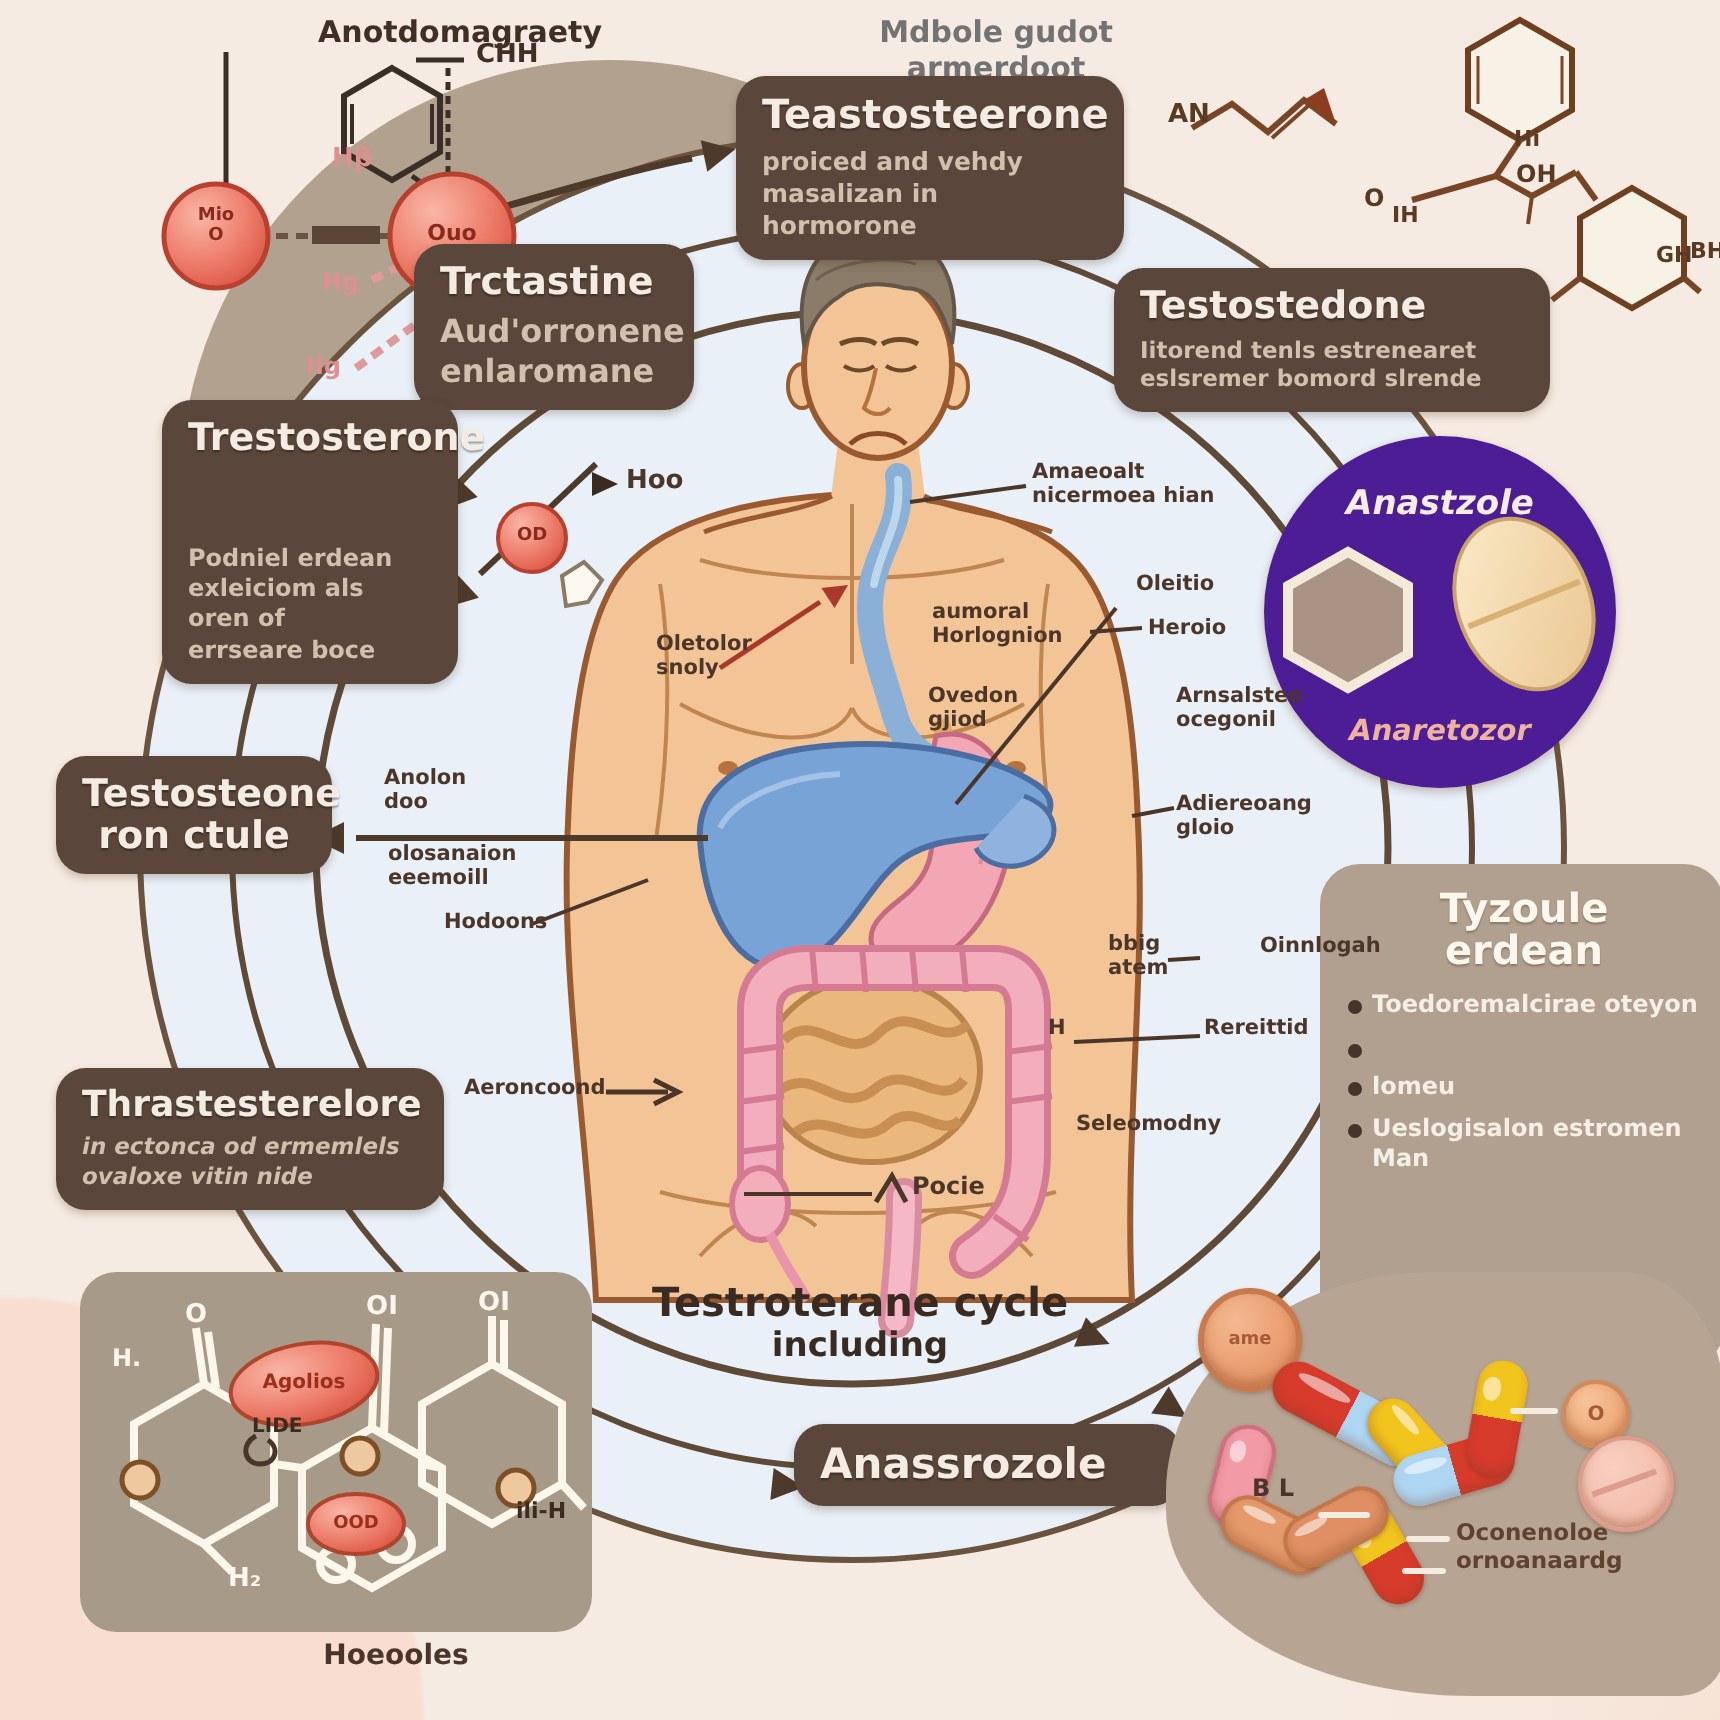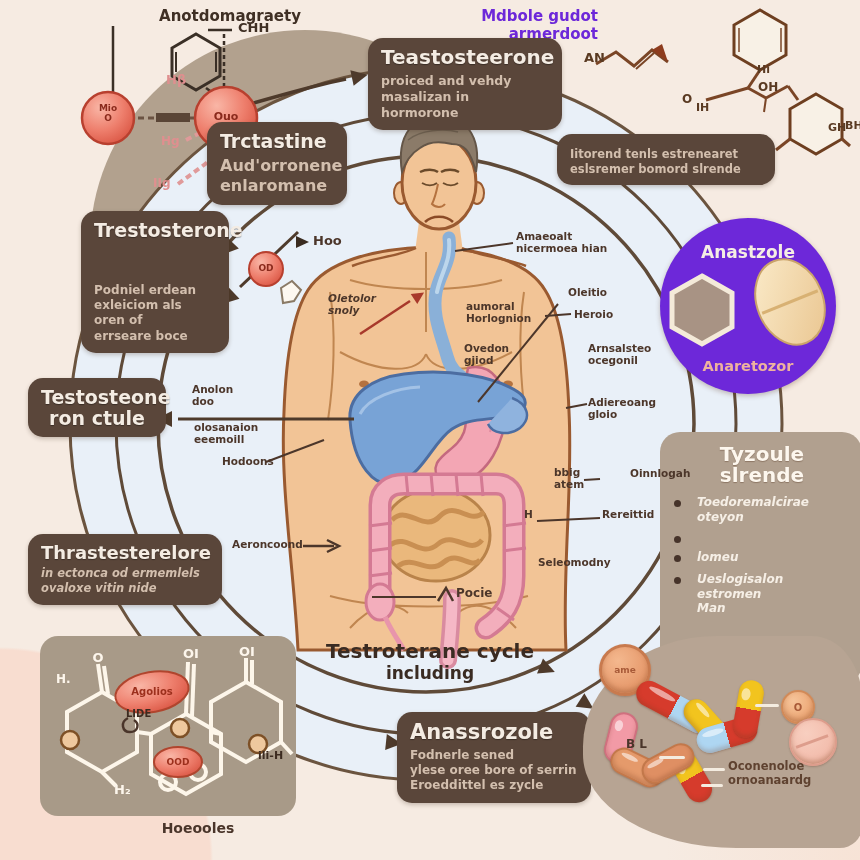--- a/index.html
+++ b/index.html
@@ -17,25 +17,25 @@
   .box .t{color:#f4ece3;font-weight:bold;font-size:19px;line-height:1.08;white-space:pre-line;text-shadow:0 1px 1px rgba(0,0,0,.35);}
   .box .b{color:#d3bfae;font-weight:bold;font-size:12.5px;line-height:1.28;margin-top:4px;white-space:pre-line;}
   .lbl{position:absolute;color:#4c362a;font-weight:bold;font-size:10.5px;line-height:1.18;white-space:pre-line;}
   .pink{color:#df8f8f;}
   .white{color:#fdf6ec;}
   .ctr{text-align:center;}
   
   .panel{position:absolute;left:660px;top:432px;width:202px;height:252px;background:#b1a08f;border-radius:20px;box-sizing:border-box;padding:12px 12px 8px 14px;}
   .panel .pt{color:#fdf7ee;font-weight:bold;font-size:20px;line-height:1.05;text-align:center;white-space:pre-line;text-shadow:0 1px 1px rgba(90,60,40,.4);}
   .panel ul{list-style:none;margin:9px 0 0 0;padding:0;}
-  .panel li{display:flex;gap:16px;margin-bottom:7px;font-style:italic;}
+  .panel li{display:flex;gap:5px;margin-bottom:7px;}
   .panel li .dot{flex:0 0 auto;width:7px;height:7px;border-radius:50%;background:#46332a;margin-top:5px;}
   .panel li .bt{color:#f6efe6;font-weight:bold;font-size:12px;line-height:1.22;white-space:pre-line;}
   
-  .badge{position:absolute;left:660px;top:218px;width:176px;height:176px;border-radius:50%;background:#6d28d9;box-shadow:0 2px 5px rgba(90,50,30,.3);}
+  .badge{position:absolute;left:632px;top:218px;width:176px;height:176px;border-radius:50%;background:#4c1d95;box-shadow:0 2px 5px rgba(90,50,30,.3);font-style:italic;}
   
   .molcard{position:absolute;left:40px;top:636px;width:256px;height:180px;background:#a89a88;border-radius:18px;}
   
   .blob{position:absolute;left:583px;top:636px;width:279px;height:212px;background:#b7a493;border-radius:48% 18% 8% 55% / 52% 30% 10% 44%;}
   .cap{position:absolute;border-radius:14px;box-shadow:inset 0 -3px 4px rgba(120,60,30,.25),0 1px 2px rgba(90,50,30,.3);}
   .cap::after{content:"";position:absolute;left:12%;top:15%;width:35%;height:22%;border-radius:50%;background:rgba(255,255,255,.55);}
   .tab{position:absolute;border-radius:50%;box-shadow:inset 0 -3px 5px rgba(130,70,35,.35),0 1px 2px rgba(90,50,30,.3);display:flex;align-items:center;justify-content:center;font-weight:bold;}
   .wline{position:absolute;height:3px;background:#f4ece0;border-radius:2px;}
 </style>
 </head>
@@ -202,57 +202,55 @@
     <line x1="354" y1="419" x2="178" y2="419" stroke="#4e3a2b" stroke-width="3"></line>
     <path d="M0,-8 L16,0 L0,8 Z" transform="translate(172,419) rotate(180)" fill="#4e3a2b"></path>
     <line x1="303" y1="546" x2="334" y2="546" stroke="#4c362a" stroke-width="2.5"></line>
     <polyline points="327,540 339,546 327,552" stroke="#4c362a" stroke-width="2.5" fill="none"></polyline>
     <line x1="360" y1="334" x2="410" y2="301" stroke="#a8392b" stroke-width="2.5"></line>
     <path d="M0,-6 L12,0 L0,6 Z" transform="translate(414,299) rotate(-33)" fill="#a8392b"></path>
   </g>
 </svg>
 
 <div class="lbl ctr" style="left:150px;top:8px;width:160px;font-size:15px;color:#3f2f24;">Anotdomagraety</div>
-<div class="lbl ctr" style="left:398px;top:8px;width:200px;font-size:15px;color:#6d28d9;text-align:right;">Mdbole gudot armerdoot</div>
+<div class="lbl ctr" style="left:398px;top:8px;width:200px;font-size:15px;color:#737373;">Mdbole gudot armerdoot</div>
 
 <div class="box" style="left:368px;top:38px;width:194px;">
   <div class="t" style="font-size:20px;">Teastosteerone</div>
   <div class="b">proiced and vehdy
 masalizan in hormorone</div>
 </div>
 <div class="box" style="left:207px;top:122px;width:140px;">
   <div class="t">Trctastine</div>
   <div class="b" style="font-size:16px;">Aud'orronene
 enlaromane</div>
 </div>
 <div class="box" style="left:557px;top:134px;width:218px;">
+  <div class="t">Testostedone</div>
   <div class="b" style="font-size:11.5px;">Iitorend tenls estrenearet
 eslsremer bomord slrende</div>
 </div>
-<div class="box" style="left:81px;top:211px;width:148px;">
+<div class="box" style="left:81px;top:200px;width:148px;">
   <div class="t">Trestosterone</div>
   <div class="b" style="font-size:12px;margin-top:42px;">Podniel erdean
 exleiciom als
 oren of
 errseare boce</div>
 </div>
 <div class="box ctr" style="left:28px;top:378px;width:138px;">
   <div class="t">Testosteone
 ron ctule</div>
 </div>
 <div class="box" style="left:28px;top:534px;width:194px;">
   <div class="t" style="font-size:18px;">Thrastesterelore</div>
   <div class="b" style="font-size:11.5px;font-style:italic;">in ectonca od ermemlels
 ovaloxe vitin nide</div>
 </div>
 <div class="box" style="left:397px;top:712px;width:194px;">
   <div class="t" style="font-size:21px;">Anassrozole</div>
-  <div class="b" style="font-size:12px;">Fodnerle sened
-ylese oree bore of serrin
-Eroeddittel es zycle</div>
 </div>
 
 <div class="lbl ctr" style="left:320px;top:640px;width:220px;font-size:20px;color:#3a2b22;">Testroterane cycle</div>
 <div class="lbl ctr" style="left:320px;top:663px;width:220px;font-size:17px;color:#3a2b22;">including</div>
 
 <div class="badge">
   <svg width="176" height="176" viewBox="0 0 176 176" style="left:0;top:0;">
     <polygon points="42,58 72,75 72,109 42,126 12,109 12,75" fill="#a89384" stroke="#f4ead9" stroke-width="5"></polygon>
     <g transform="rotate(-22 130 84)">
       <ellipse cx="130" cy="84" rx="33" ry="44" fill="url(#gPillB)" stroke="#caa36a" stroke-width="2"></ellipse>
@@ -264,21 +262,21 @@
           <stop offset="100%" stop-color="#e9c48e"></stop>
       </linearGradient>
     </defs>
   </svg>
   <div class="lbl ctr" style="left:0;top:24px;width:176px;font-size:17px;color:#f5ede4;">Anastzole</div>
   <div class="lbl ctr" style="left:0;top:140px;width:176px;font-size:14.5px;color:#eeb39e;">Anaretozor</div>
 </div>
 
 <div class="panel">
   <div class="pt">Tyzoule
-slrende</div>
+erdean</div>
   <ul>
     <li>
         <span class="dot"></span>
         <span class="bt">Toedoremalcirae oteyon</span>
       </li>
     <li>
         <span class="dot"></span>
       </li>
     <li>
         <span class="dot"></span>
@@ -378,21 +376,21 @@
 <div class="lbl" style="left:584px;top:50px;font-size:13px;color:#5a3a22;">AN</div>
 <div class="lbl" style="left:682px;top:92px;font-size:12px;color:#5a3a22;">O</div>
 <div class="lbl" style="left:696px;top:102px;font-size:11px;color:#5a3a22;">IH</div>
 <div class="lbl" style="left:757px;top:64px;font-size:11px;color:#5a3a22;text-align:right;">Hi</div>
 <div class="lbl" style="left:758px;top:80px;font-size:12px;color:#5a3a22;">OH</div>
 <div class="lbl" style="left:828px;top:122px;font-size:11px;color:#5a3a22;">GH</div>
 <div class="lbl" style="left:845px;top:120px;font-size:11px;color:#5a3a22;">BH</div>
 
 <div class="lbl" style="left:516px;top:230px;">Amaeoalt
 nicermoea hian</div>
-<div class="lbl" style="left:328px;top:292px;font-style:italic;">Oletolor
+<div class="lbl" style="left:328px;top:316px;">Oletolor
 snoly</div>
 <div class="lbl" style="left:466px;top:300px;">aumoral
 Horlognion</div>
 <div class="lbl" style="left:464px;top:342px;">Ovedon
 gjiod</div>
 <div class="lbl" style="left:568px;top:286px;">Oleitio</div>
 <div class="lbl" style="left:574px;top:308px;">Heroio</div>
 <div class="lbl" style="left:588px;top:342px;">Arnsalsteo
 ocegonil</div>
 <div class="lbl" style="left:588px;top:396px;">Adiereoang

